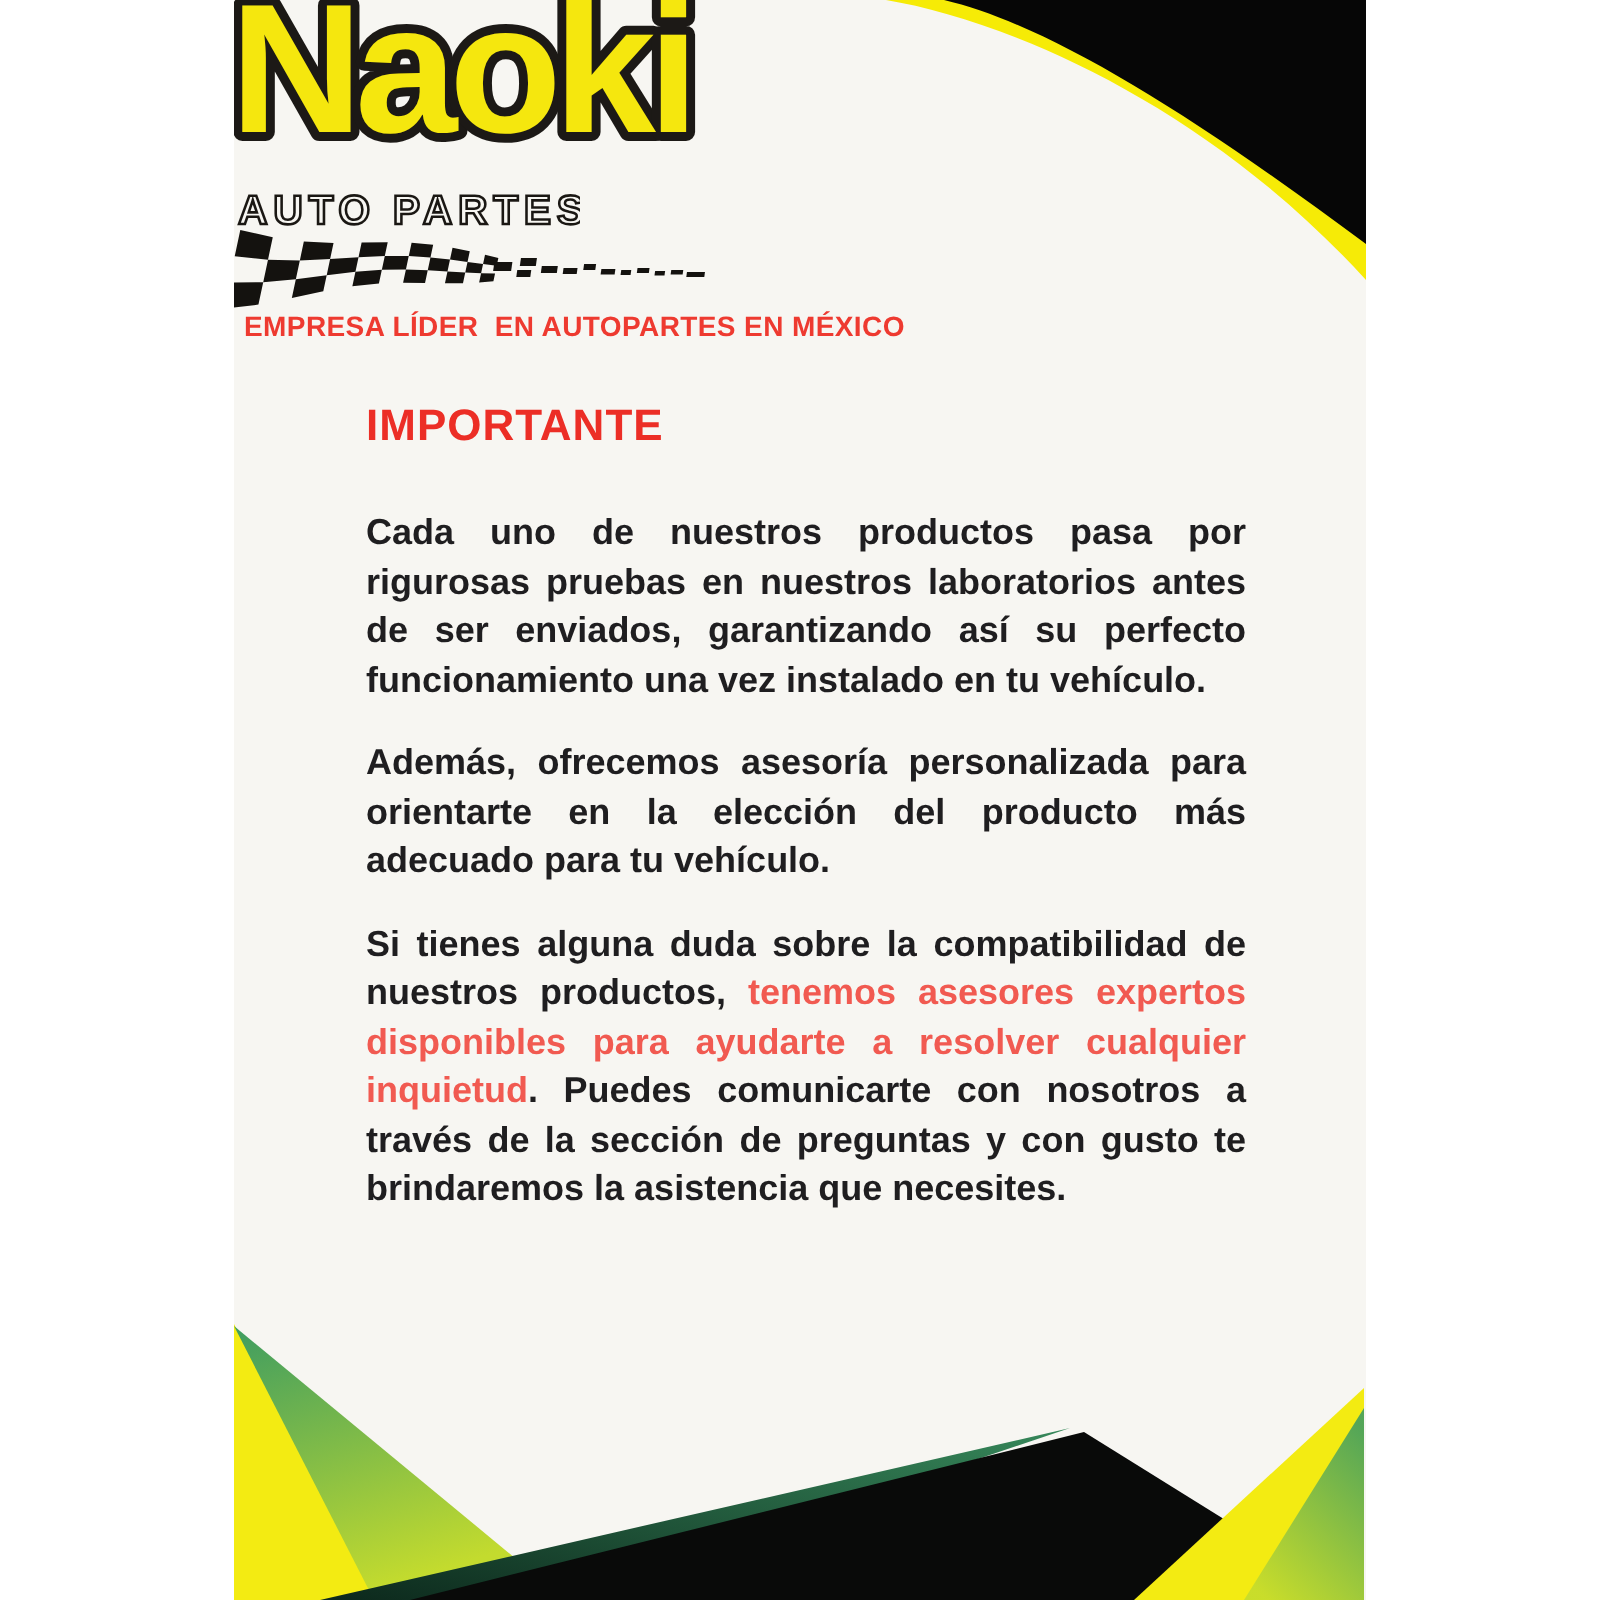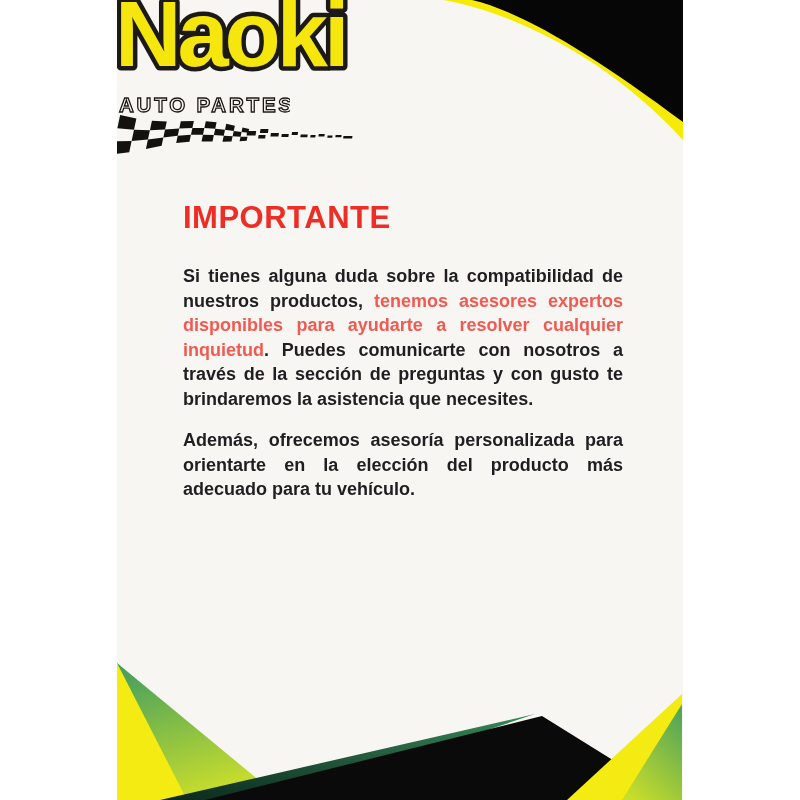--- a/index.html
+++ b/index.html
@@ -11,21 +11,21 @@
   .corner-tr{position:absolute;top:0;right:0;display:block;}
   
   .logo-svg{position:absolute;top:-14px;left:-4px;display:block;}
   .logo-svg text{font-family:"Liberation Sans",sans-serif;font-weight:bold;letter-spacing:-4px;}
   .subtext-svg{position:absolute;top:94px;left:1px;display:block;}
   .subtext-svg text{font-family:"Liberation Sans",sans-serif;font-weight:bold;letter-spacing:2.8px;}
   .tagline{position:absolute;top:155px;left:5px;font-size:14px;font-weight:bold;
     color:#ee3a30;letter-spacing:0.2px;white-space:pre;}
   
   .content{position:absolute;left:66px;top:200px;width:440px;}
-  .heading{margin:0 0 28px 0;font-size:31px;font-weight:bold;color:#ec2e26;
+  .heading{margin:0 0 28px 0;font-size:22px;font-weight:bold;color:#ec2e26;
     letter-spacing:0.5px;}
   .content p{margin:0 0 17px 0;font-size:18px;line-height:24.5px;font-weight:bold;
     color:#1f1e20;text-align:justify;}
   .hl{color:#f15a51;}
   
   .corner-bottom{position:absolute;left:0;bottom:0;display:block;}
 </style>
 </head>
 <body>
 
@@ -58,25 +58,27 @@
           <rect x="180" y="21" width="6" height="3" transform="skewX(-8)"></rect>
           <rect x="189" y="23.5" width="7" height="2.8" transform="skewX(-8)"></rect>
           <rect x="199" y="24" width="5" height="2.5" transform="skewX(-8)"></rect>
           <rect x="207" y="23" width="6" height="2.5" transform="skewX(-8)"></rect>
           <rect x="216" y="24.5" width="5" height="2.2" transform="skewX(-8)"></rect>
           <rect x="224" y="24" width="6" height="2.2" transform="skewX(-8)"></rect>
           <rect x="232" y="25" width="9" height="2.5" transform="skewX(-8)"></rect>
         </g>
     </svg>
 
+    <div class="tagline">EMPRESA LÍDER  EN AUTOPARTES EN MÉXICO</div>
 
     <main class="content">
       <h1 class="heading">IMPORTANTE</h1>
+      <p>Cada uno de nuestros productos pasa por rigurosas pruebas en nuestros laboratorios antes de ser enviados, garantizando así su perfecto funcionamiento una vez instalado en tu vehículo.</p>
+      <p>Además, ofrecemos asesoría personalizada para orientarte en la elección del producto más adecuado para tu vehículo.</p>
       <p><span>Si tienes alguna duda sobre la compatibilidad de nuestros productos, </span><span class="hl">tenemos asesores expertos disponibles para ayudarte a resolver cualquier inquietud</span><span>. Puedes comunicarte con nosotros a través de la sección de preguntas y con gusto te brindaremos la asistencia que necesites.</span></p>
-      <p>Además, ofrecemos asesoría personalizada para orientarte en la elección del producto más adecuado para tu vehículo.</p>
     </main>
 
     <svg class="corner-bottom" width="566" height="140" viewBox="0 0 566 140">
       <defs>
         <linearGradient id="gLeft" x1="0" y1="0" x2="0.35" y2="1">
           <stop offset="0" stop-color="#3e9c61"></stop>
             <stop offset="1" stop-color="#c3db2e"></stop>
         </linearGradient>
         <linearGradient id="gFacet" x1="1" y1="0" x2="0" y2="1">
           <stop offset="0" stop-color="#37895b"></stop>

